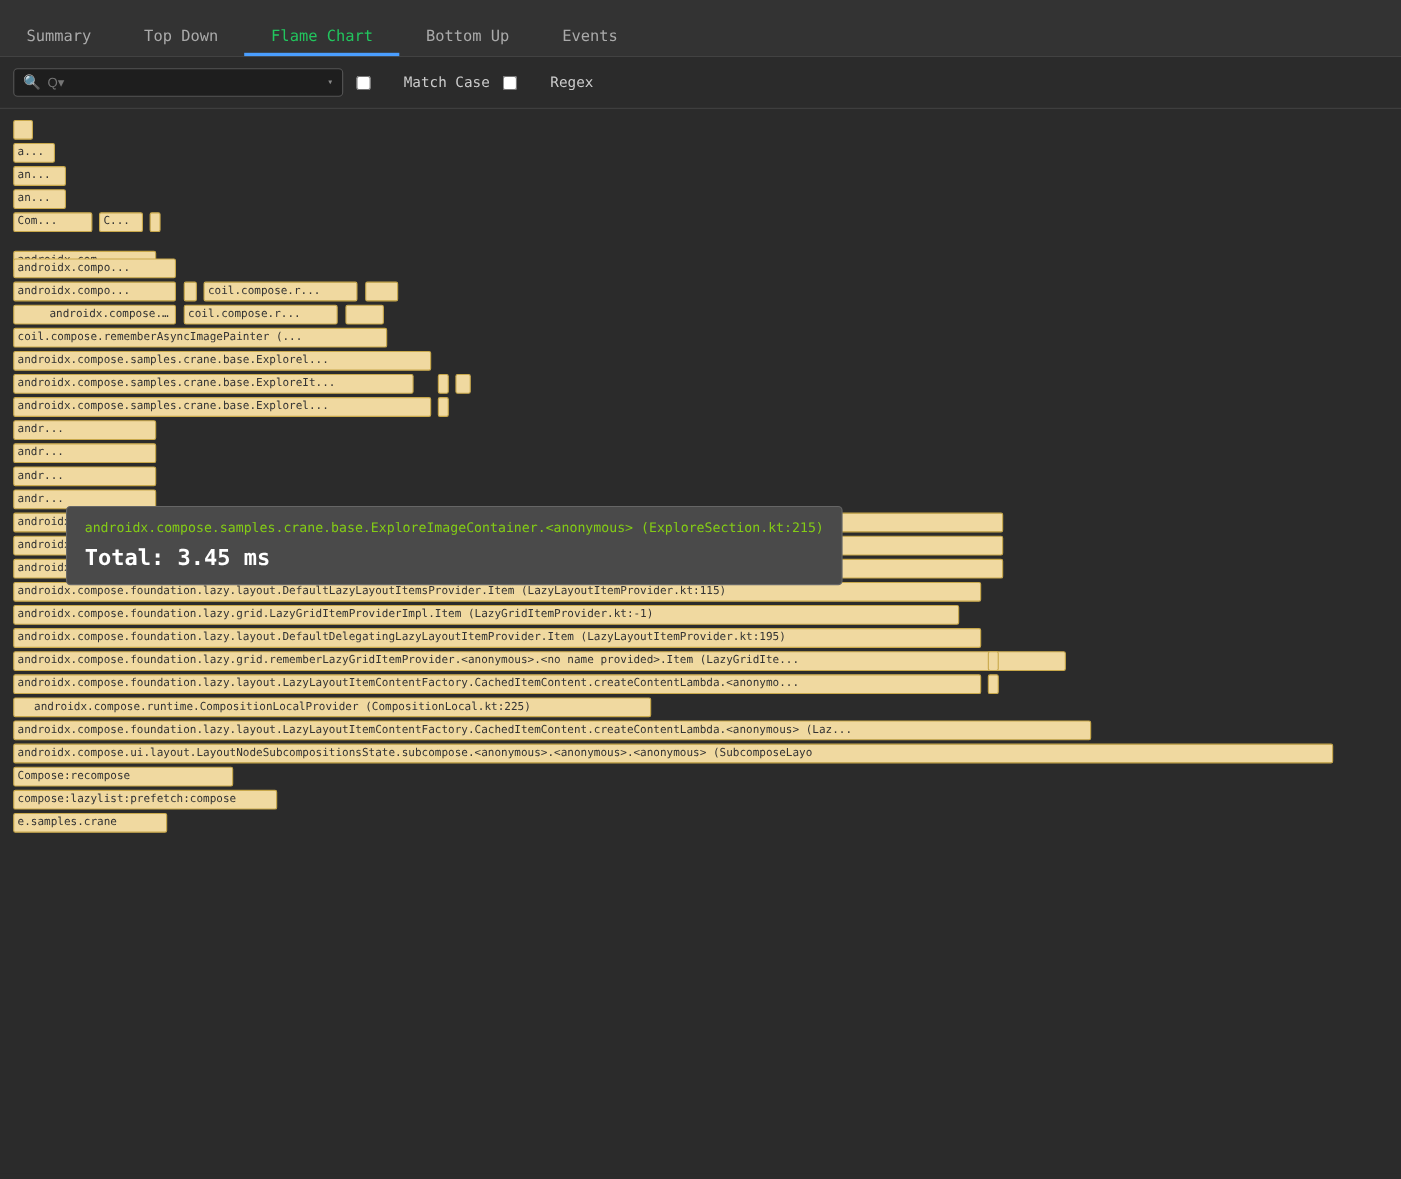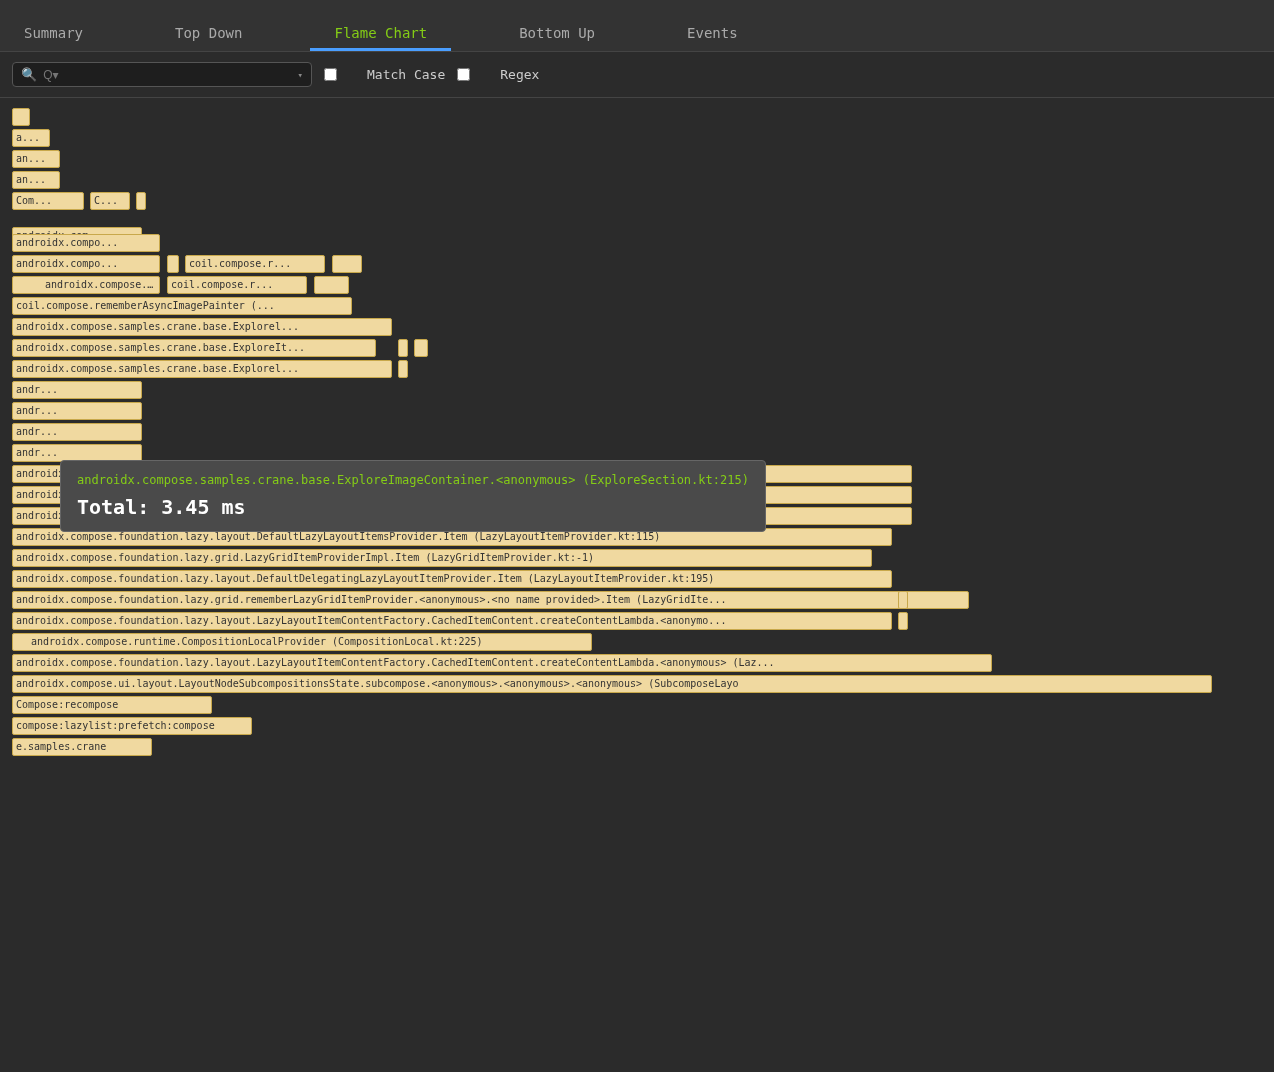--- a/index.html
+++ b/index.html
@@ -13,35 +13,34 @@
       overflow: hidden;
     }
 
     
     .tab-bar {
       display: flex;
       background: #333;
       border-bottom: 1px solid #444;
       height: 52px;
       align-items: flex-end;
-      gap: 44px;
     }
     .tab {
       padding: 8px 24px 10px;
       cursor: pointer;
       color: #aaa;
       font-size: 14px;
       position: relative;
       height: 100%;
       display: flex;
       align-items: flex-end;
       padding-bottom: 10px;
     }
     .tab.active {
-      color: #84cc16;
+      color: #22c55e;
     }
     .tab.active::after {
       content: '';
       position: absolute;
       bottom: 0;
       left: 0;
       right: 0;
       height: 3px;
       background: #4a9eff;
     }

